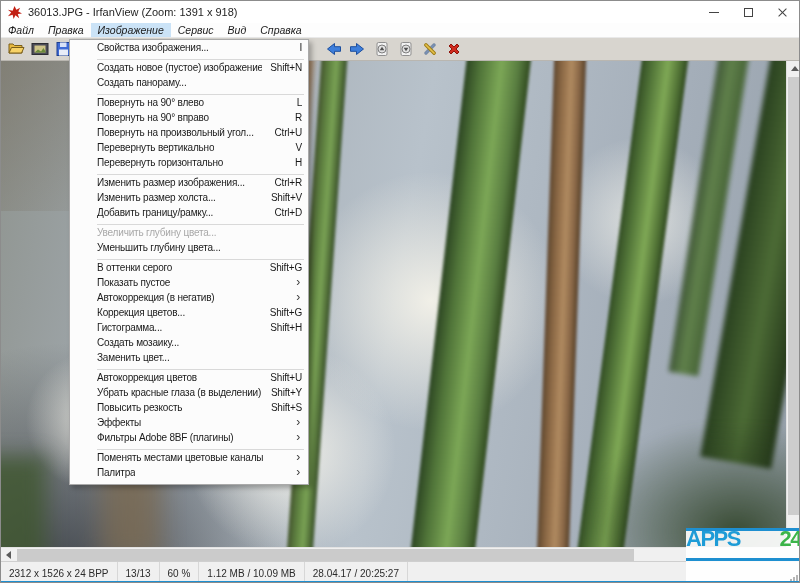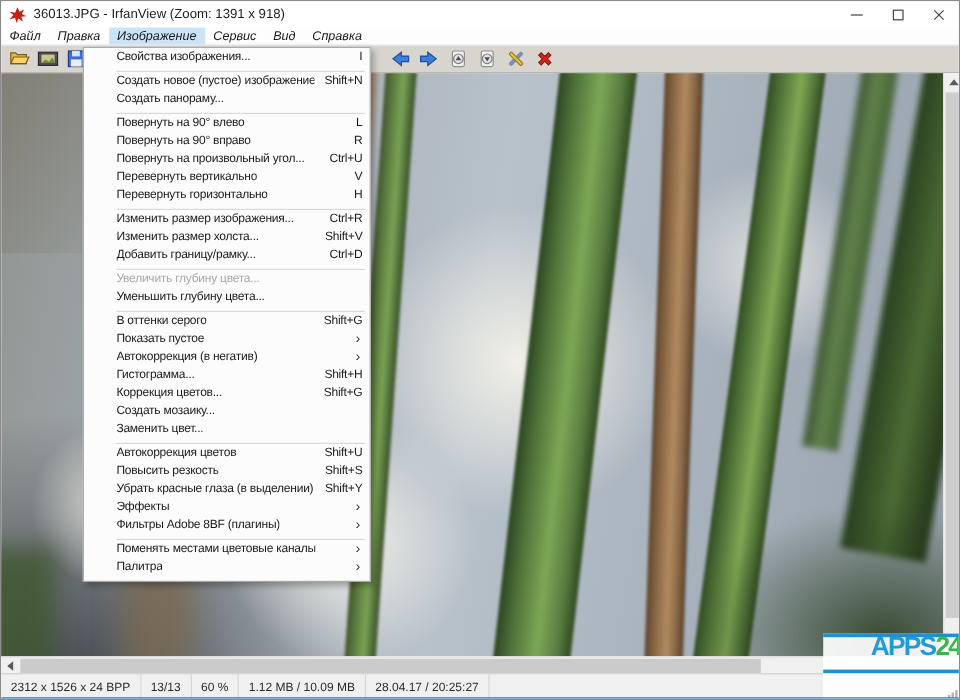--- a/index.html
+++ b/index.html
@@ -82,21 +82,21 @@
   .menu-item .mi-label { flex:0 1 auto; overflow:hidden; }
   .menu-item .mi-right { margin-left:auto; padding-left:8px; font-size:10px; color:#1a1a1a; }
   .menu-item .mi-arrow { font-size:12px; line-height:10px; color:#3c3c3c; padding-right:2px; }
   .menu-item.disabled, .menu-item.disabled .mi-right { color:#a8a8a8; }
   .menu-sep { height:1px; background:#d9d9d9; margin:2px 4px 2px 27px; }
 
   
   .watermark { position:absolute; left:685px; top:527px; width:115px; height:56px; z-index:60; background:rgba(255,255,255,.92); }
   .wm-line-top { position:absolute; left:0; top:0; width:100%; height:3px; background:#1e8fd0; }
   .wm-line-mid { position:absolute; left:0; top:30px; width:100%; height:3px; background:#1e8fd0; }
-  .wm-text { position:absolute; left:0; top:3px; width:100%; height:16px; display:flex; align-items:center; justify-content:flex-end; font-weight:bold; font-size:22px; letter-spacing:-1.5px; line-height:1; }
+  .wm-text { position:absolute; left:0; top:3px; width:100%; height:16px; display:flex; align-items:center; justify-content:space-between; font-weight:bold; font-size:22px; letter-spacing:-1.5px; line-height:1; }
   .wm-bars { position:absolute; right:3px; bottom:2px; display:flex; align-items:flex-end; gap:1px; }
   .wm-bars i { display:block; width:2px; background:#b5b5b5; }
   .wm-bars i:nth-child(1){height:3px} .wm-bars i:nth-child(2){height:5px} .wm-bars i:nth-child(3){height:7px}
   .bottom-line { position:absolute; left:0; top:580px; width:100%; height:2px; background:#1e8fd0; z-index:70; }
 </style>
 </head>
 <body>
 
 <div class="window">
 
@@ -287,47 +287,47 @@
         </div>
         <div class="menu-item">
           <span class="mi-label">Показать пустое</span>
           <span class="mi-right mi-arrow">›</span>
         </div>
         <div class="menu-item">
           <span class="mi-label">Автокоррекция (в негатив)</span>
           <span class="mi-right mi-arrow">›</span>
         </div>
         <div class="menu-item">
+          <span class="mi-label">Коррекция цветов...</span>
+          <span class="mi-right">Shift+G</span>
+        </div>
+        <div class="menu-item">
           <span class="mi-label">Гистограмма...</span>
           <span class="mi-right">Shift+H</span>
         </div>
         <div class="menu-item">
-          <span class="mi-label">Коррекция цветов...</span>
-          <span class="mi-right">Shift+G</span>
-        </div>
-        <div class="menu-item">
           <span class="mi-label">Создать мозаику...</span>
           <span class="mi-right"></span>
         </div>
         <div class="menu-item">
           <span class="mi-label">Заменить цвет...</span>
           <span class="mi-right"></span>
         </div>
         <div class="menu-sep"></div>
         <div class="menu-item">
           <span class="mi-label">Автокоррекция цветов</span>
           <span class="mi-right">Shift+U</span>
         </div>
         <div class="menu-item">
+          <span class="mi-label">Убрать красные глаза (в выделении)</span>
+          <span class="mi-right">Shift+Y</span>
+        </div>
+        <div class="menu-item">
           <span class="mi-label">Повысить резкость</span>
           <span class="mi-right">Shift+S</span>
-        </div>
-        <div class="menu-item">
-          <span class="mi-label">Убрать красные глаза (в выделении)</span>
-          <span class="mi-right">Shift+Y</span>
         </div>
         <div class="menu-item">
           <span class="mi-label">Эффекты</span>
           <span class="mi-right mi-arrow">›</span>
         </div>
         <div class="menu-item">
           <span class="mi-label">Фильтры Adobe 8BF (плагины)</span>
           <span class="mi-right mi-arrow">›</span>
         </div>
         <div class="menu-sep"></div>

